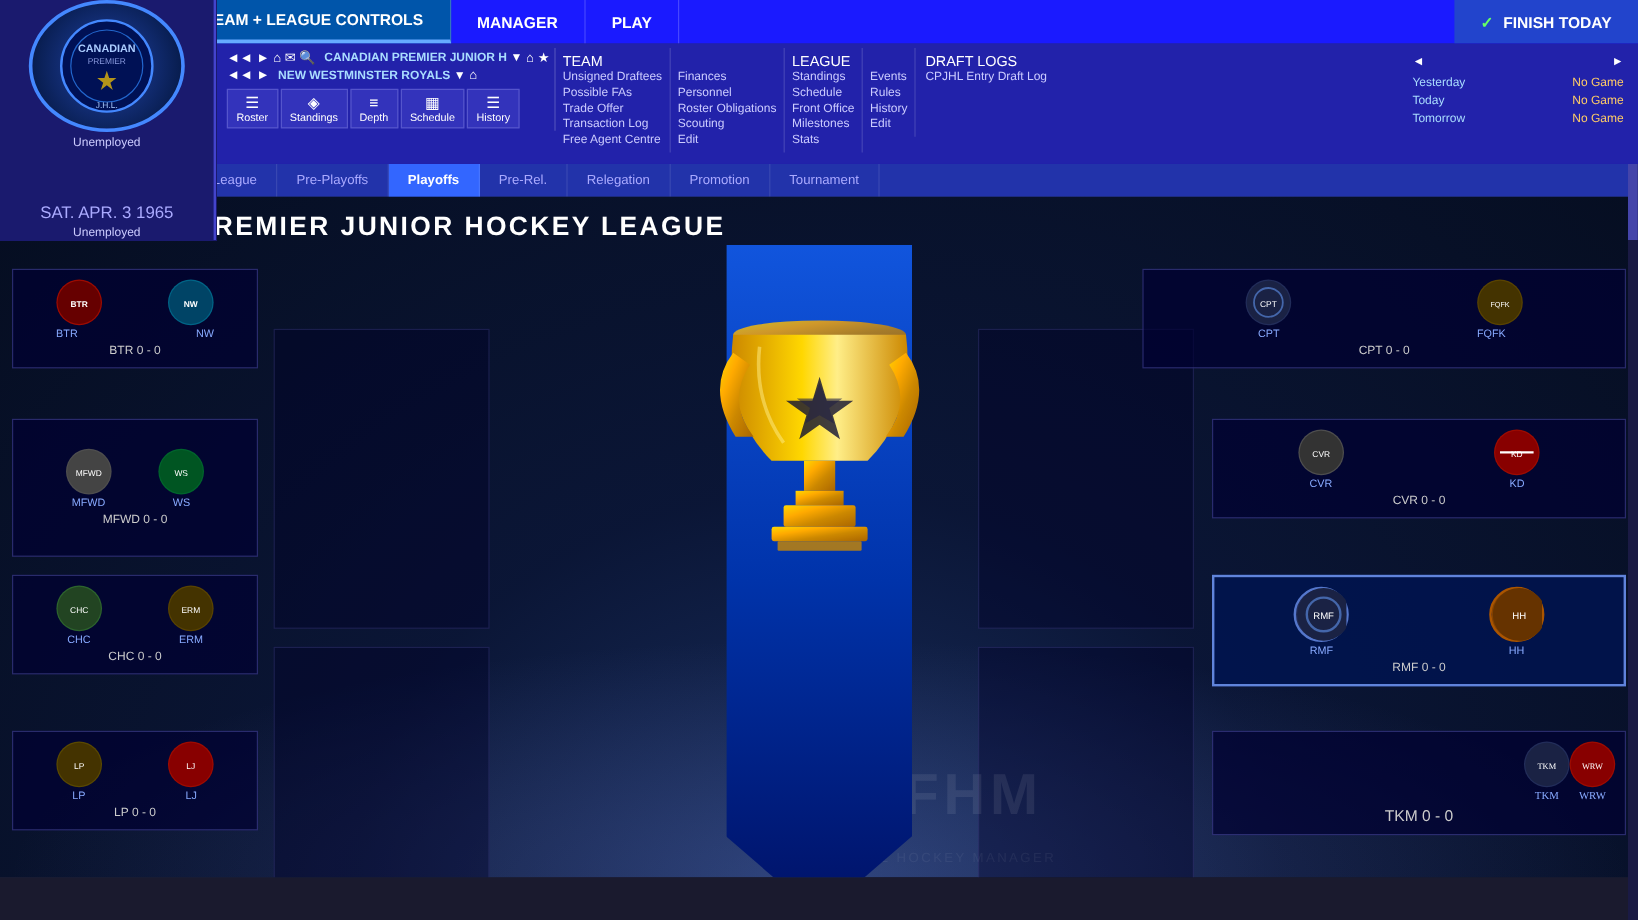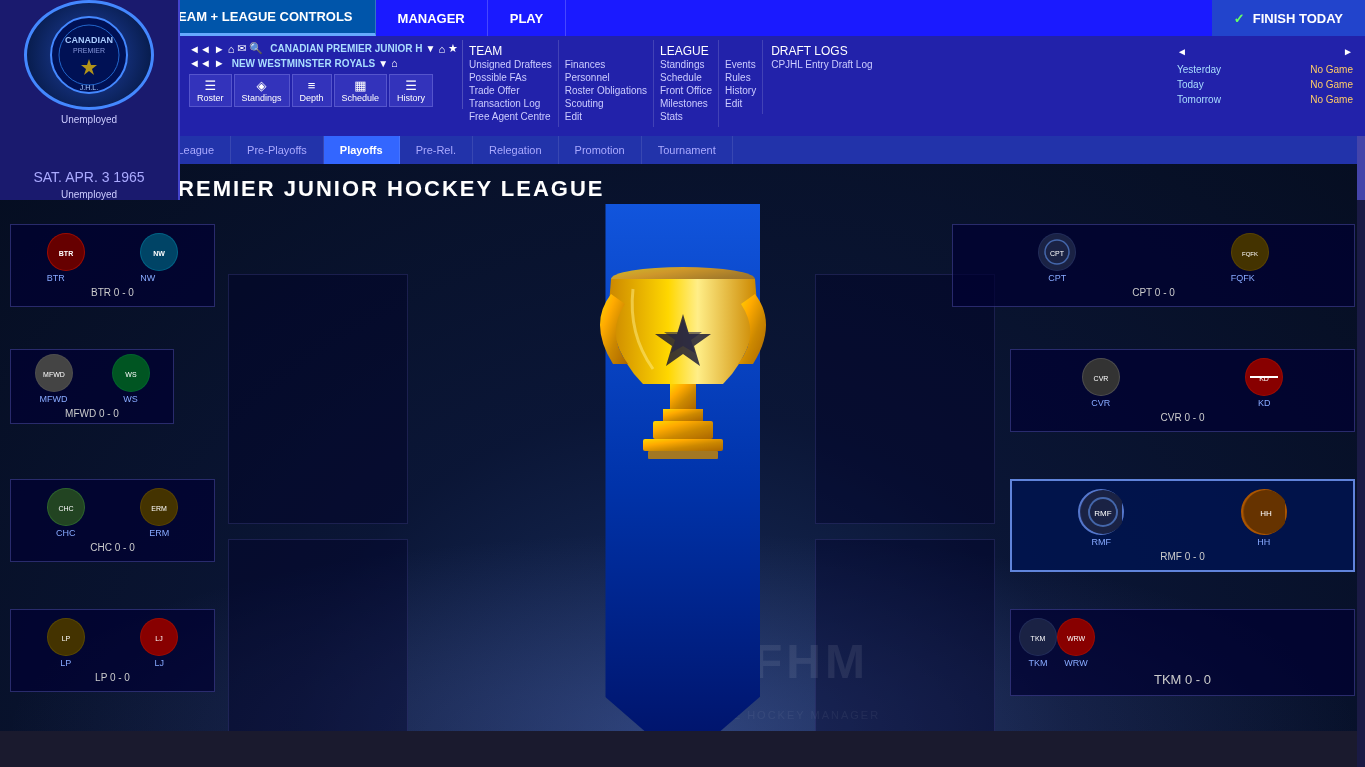--- a/index.html
+++ b/index.html
@@ -254,36 +254,36 @@
       <div style="display:flex; justify-content:space-around; margin-bottom:4px;">
         <div style="text-align:left;">
           <div class="team-logo logo-btr" style="width:38px;height:38px;border-radius:50%;margin:0 auto;">
             <svg width="38" height="38">
                 <circle cx="19" cy="19" r="18" fill="#660000"></circle>
                 <text x="19" y="23" font-size="7" text-anchor="middle" fill="white">BTR</text>
               </svg>
           </div>
           <div style="font-size:9px; color:#88aaff; margin-top:2px;">BTR</div>
         </div>
-        <div style="text-align:left;">
+        <div style="text-align:right;">
           <div class="team-logo logo-nw" style="width:38px;height:38px;border-radius:50%;margin:0 auto;">
             <svg width="38" height="38">
                 <circle cx="19" cy="19" r="18" fill="#004466"></circle>
                 <text x="19" y="23" font-size="7" text-anchor="middle" fill="white">NW</text>
               </svg>
           </div>
           <div style="font-size:9px; color:#88aaff; margin-top:2px;">NW</div>
         </div>
       </div>
       <div style="font-size:10px; color:#cccccc; text-align:center;">BTR 0 - 0</div>
     </div>
   </div>
 
   <div style="position:absolute; left:10px; top:185px;">
-    <div style="background:rgba(0,0,50,0.7); border:1px solid rgba(100,100,200,0.4); padding:4px; width:164px;">
+    <div style="background:rgba(0,0,50,0.7); border:1px solid rgba(100,100,200,0.4); padding:24px; width:205px;">
       <div style="display:flex; justify-content:space-around; margin-bottom:4px;">
         <div style="text-align:center;">
           <div style="width:38px;height:38px;border-radius:50%;margin:0 auto;background:radial-gradient(#888888,#333333);display:flex;align-items:center;justify-content:center;">
             <svg width="38" height="38">
                 <circle cx="19" cy="19" r="18" fill="#444444"></circle>
                 <text x="19" y="23" font-size="7" text-anchor="middle" fill="white">MFWD</text>
               </svg>
           </div>
           <div style="font-size:9px; color:#88aaff; margin-top:2px;">MFWD</div>
         </div>
@@ -435,21 +435,21 @@
           </div>
           <div style="font-size:9px; color:#88aaff; margin-top:2px;">HH</div>
         </div>
       </div>
       <div style="font-size:10px; color:#cccccc; text-align:center;">RMF 0 - 0</div>
     </div>
   </div>
 
   <div style="position:absolute; right:10px; top:445px;">
     <div style="background:rgba(0,0,50,0.7); border:1px solid rgba(100,100,200,0.4); padding:8px; width:345px;">
-      <div style="display:flex; justify-content:flex-start; margin-bottom:4px;">
+      <div style="display:flex; justify-content:flex-end; margin-bottom:4px;font-family:Liberation Serif, serif;">
         <div style="text-align:center;">
           <div style="width:38px;height:38px;border-radius:50%;margin:0 auto;background:radial-gradient(#334488,#1a2244);display:flex;align-items:center;justify-content:center;">
             <svg width="38" height="38">
                 <circle cx="19" cy="19" r="18" fill="#1a2244"></circle>
                 <text x="19" y="23" font-size="7" text-anchor="middle" fill="white">TKM</text>
               </svg>
           </div>
           <div style="font-size:9px; color:#88aaff; margin-top:2px;">TKM</div>
         </div>
         <div style="text-align:center;">

